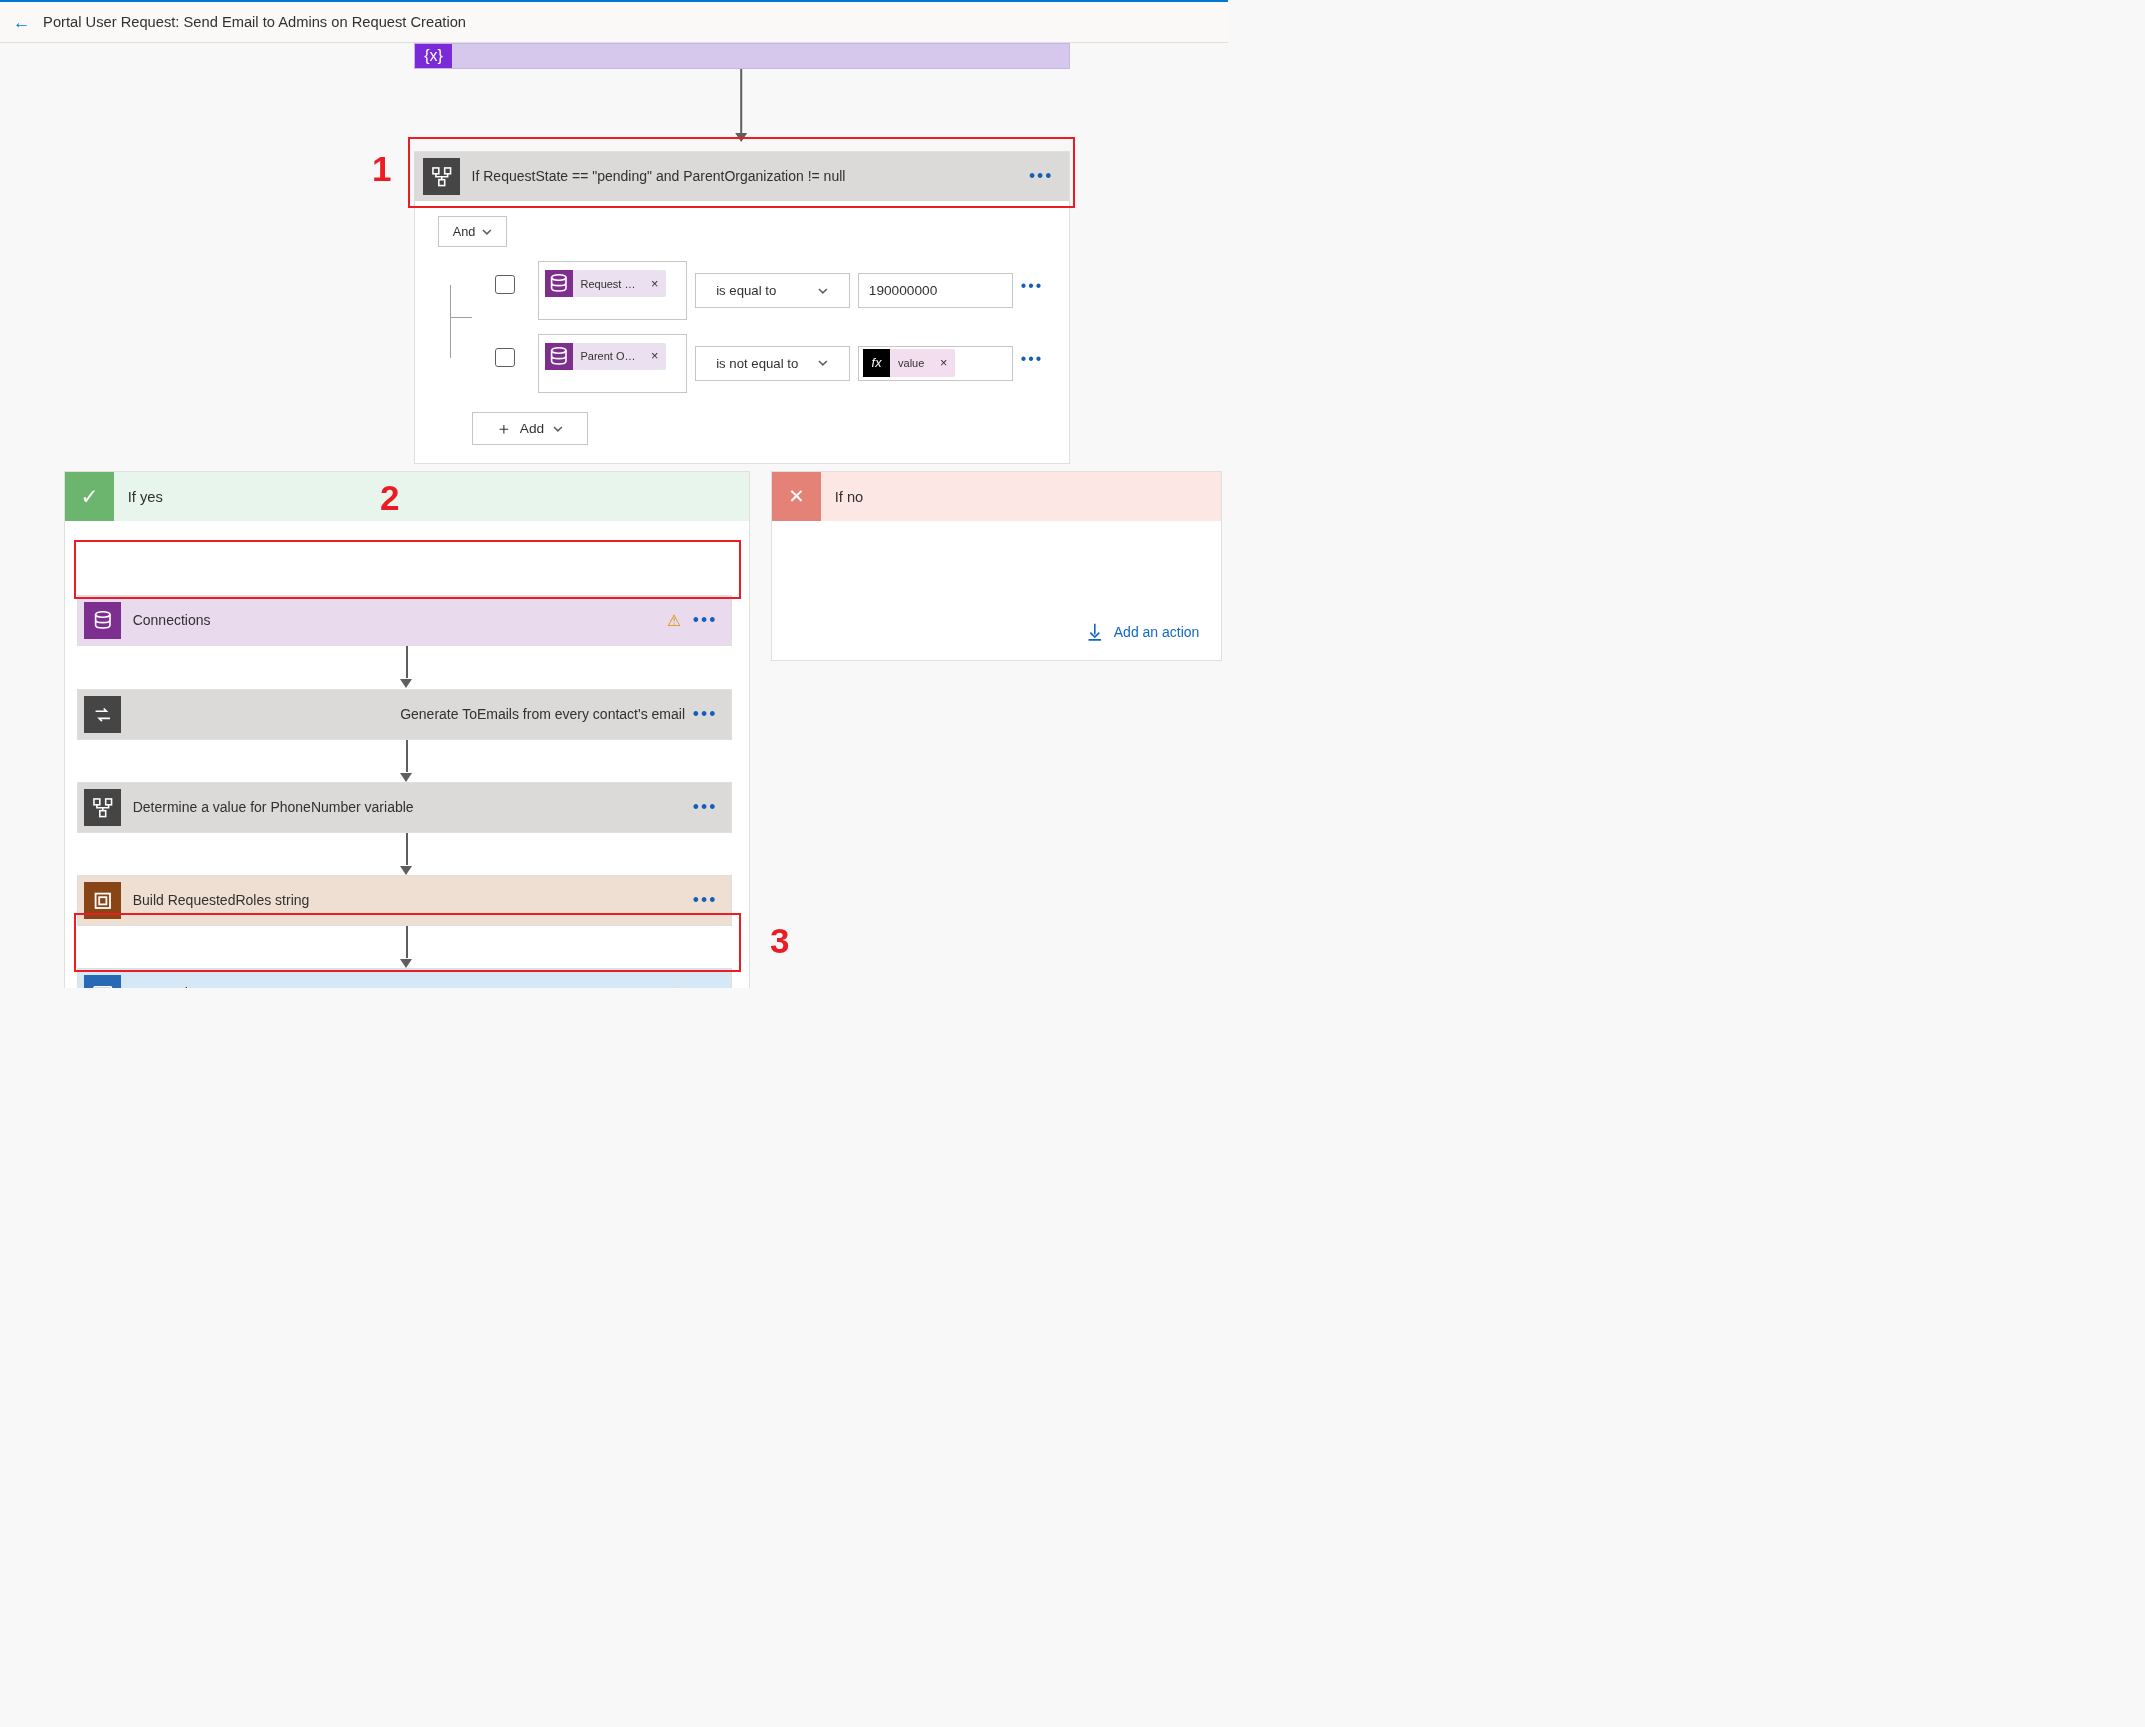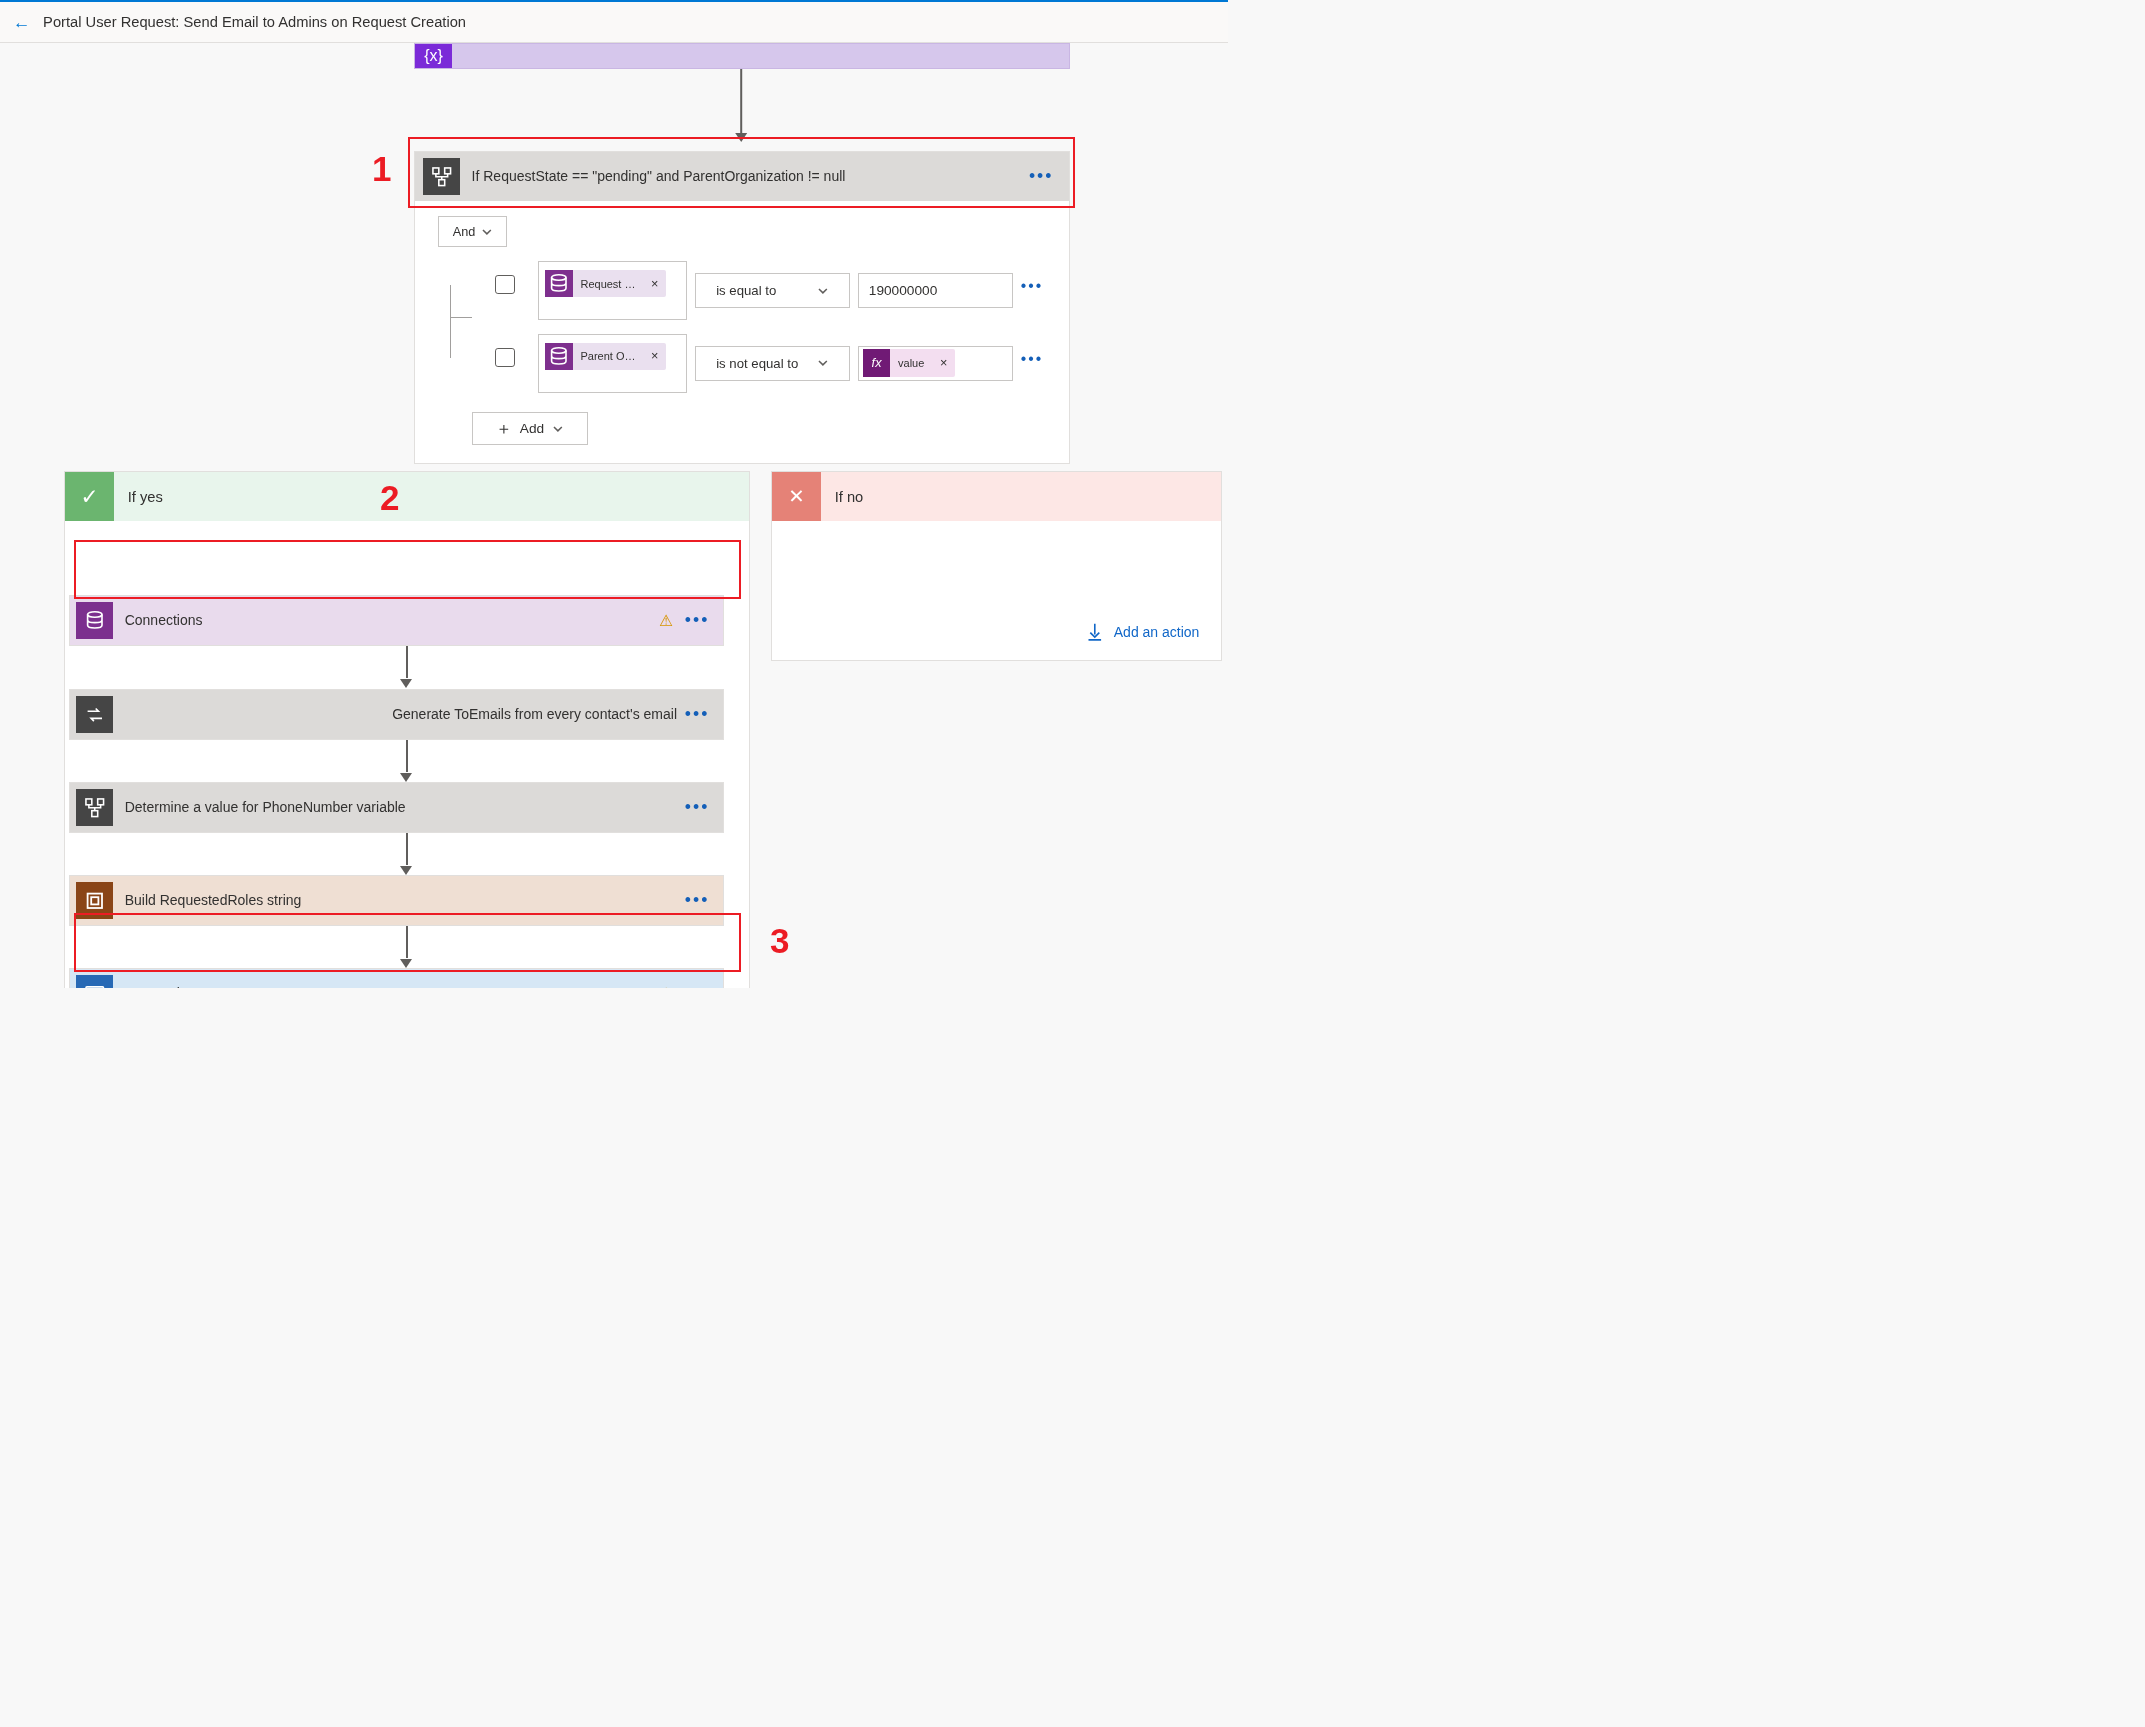--- a/index.html
+++ b/index.html
@@ -41,40 +41,40 @@
 
   .condrow { display:flex; align-items:flex-start; margin-top:13.7px; margin-left:17.6px; }
   .bracket { width:21.6px; border-left:1px solid #a19f9d; border-bottom:1px solid #a19f9d; height:33px; margin-top:23.5px; flex:none; }
   .checkbox { width:19.6px; height:19.6px; border:1px solid #605e5c; border-radius:2.9px; margin:13.7px 23.5px 0; flex:none; cursor:pointer; }
   .tokenbox { border:1px solid #c8c6c4; background:#fff; height:59px; width:149px; display:flex; align-items:flex-start; padding:7.8px 5.9px; margin-right:7.8px; }
   .token { height:27.4px; display:flex; align-items:center; border-radius:2px; }
   .token .tki { width:27.4px; height:27.4px; display:flex; align-items:center; justify-content:center; }
   .token .tkl { padding:0 7.8px; font-size:11px; white-space:nowrap; overflow:hidden; text-overflow:ellipsis; max-width:71px; }
   .token .tkx { padding:0 7.8px; cursor:pointer; font-size:12.7px; }
   .tk-purple { background:#eae0ef; } .tk-purple .tki{ background:#7e2f8e; color:#fff; }
-  .tk-pink { background:#f3def0; } .tk-pink .tki{ background:#701a75; color:#fff; }
+  .tk-pink { background:#f3def0; } .tk-pink .tki{ background:#000000; color:#fff; }
 
   .opbox { border:1px solid #c8c6c4; background:#fff; height:35px; width:155px; display:flex; align-items:center; justify-content:space-between; padding:0 20px; margin-right:7.8px; font-size:13.2px; margin-top:11.8px; cursor:pointer; }
   .valbox { border:1px solid #c8c6c4; background:#fff; height:35px; width:155px; padding:0 9.8px; display:flex; align-items:center; font-size:13.7px; margin-top:11.8px; }
   .rowmore { color:#145fb8; letter-spacing:2px; font-size:15.7px; margin-left:7.8px; margin-top:15.7px; cursor:pointer; }
 
   .add-btn { border:1px solid #c8c6c4; background:#fff; height:33px; width:116px; display:flex; align-items:center; justify-content:center; font-size:13.7px; margin-top:19.6px; margin-left:39px; cursor:pointer; }
   .add-btn .plus { font-size:16.7px; margin-right:7.8px; }
   .add-btn svg { margin-left:7.8px; }
 
   
   .branch { border:1px solid #e1dfdd; background:#fff; }
   .branchhead { height:49px; display:flex; align-items:center; }
   .bh-icon { width:49px; height:49px; display:flex; align-items:center; justify-content:center; }
   .bh-label { margin-left:13.7px; font-size:14.7px; }
 
   .yes { position:absolute; left:64px; top:428px; width:686px; height:549px; }
   .yes .branchhead { background:#e8f5ec; } .yes .bh-icon{ background:#6bb56f; color:#fff; font-size:21.6px; }
   .yes .body { position:relative; height:500px; }
-  .step { position:absolute; width:655px; left:4px; }
+  .step { position:absolute; width:655px; left:12px; }
   .step .cardhead { padding:5.9px 5.9px; }
   .st-conn { top:74px; } .st-conn .cardhead{ background:#e9dbed; } .st-conn .iconbox{ background:#7c2f8e; }
   .st-gen { top:168px;text-align:right; } .st-gen .cardhead{ background:#dcdad8; } .st-gen .iconbox{ background:#454545; }
   .st-det { top:261px; } .st-det .cardhead{ background:#dcdad8; } .st-det .iconbox{ background:#454545; }
   .st-build { top:354px; } .st-build .cardhead{ background:#efdfd3; } .st-build .iconbox{ background:#8a4517; }
   .st-conn2 { top:447px; } .st-conn2 .cardhead{ background:#d6e7f5; } .st-conn2 .iconbox{ background:#2769b5; }
 
   .ya { position:absolute; left:50%; transform:translateX(-50%); width:2px; background:#605e5c; }
   .ya::after{ content:""; position:absolute; bottom:-9.8px; left:-5.9px; width:0; height:0; border-left:6.9px solid transparent; border-right:6.9px solid transparent; border-top:9.8px solid #605e5c; }
 

